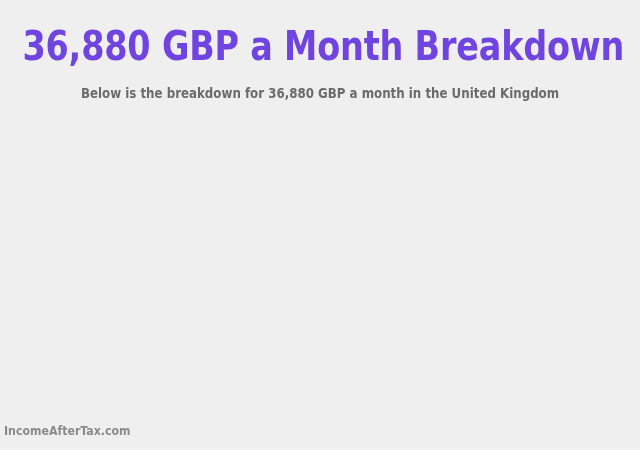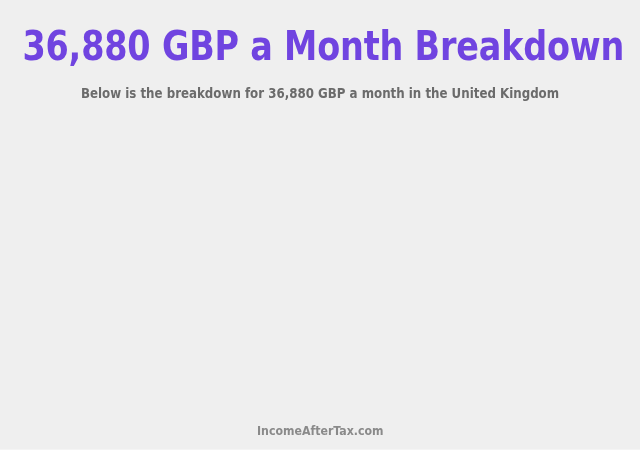--- a/index.html
+++ b/index.html
@@ -79,21 +79,20 @@
     height: 298px;
     background: transparent;
   }
 
   
   .footer {
     position: absolute;
     top: 421px;
     left: 0;
     width: 640px;
-    text-align: center;
   }
   .footer-text {
     font-family: "DejaVu Sans Condensed", "Liberation Sans Narrow", "Liberation Sans", sans-serif;
     font-size: 13px;
     line-height: 16px;
     font-weight: 700;
     font-stretch: condensed;
     color: #8a8a8a;
     white-space: nowrap;
     display: inline-block;

